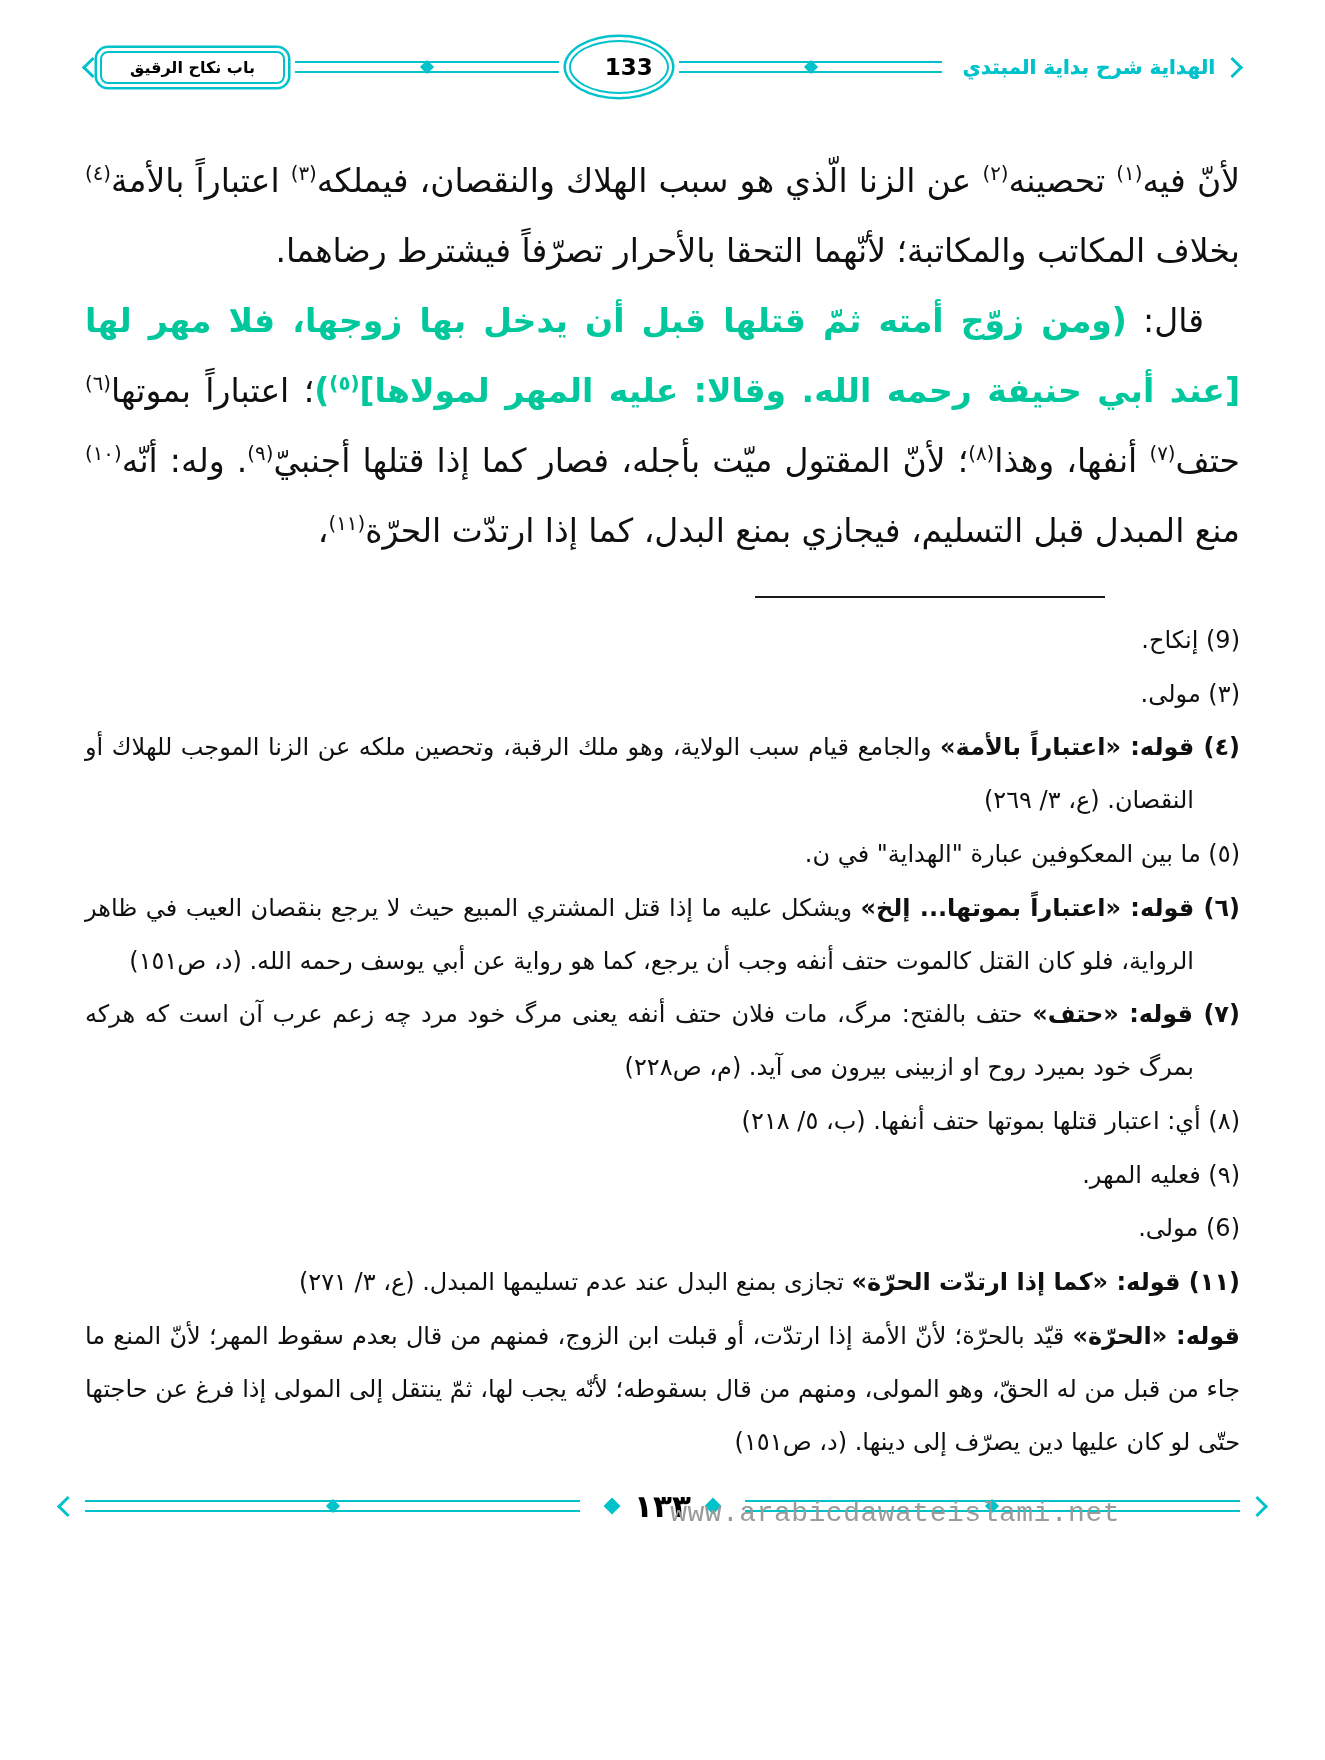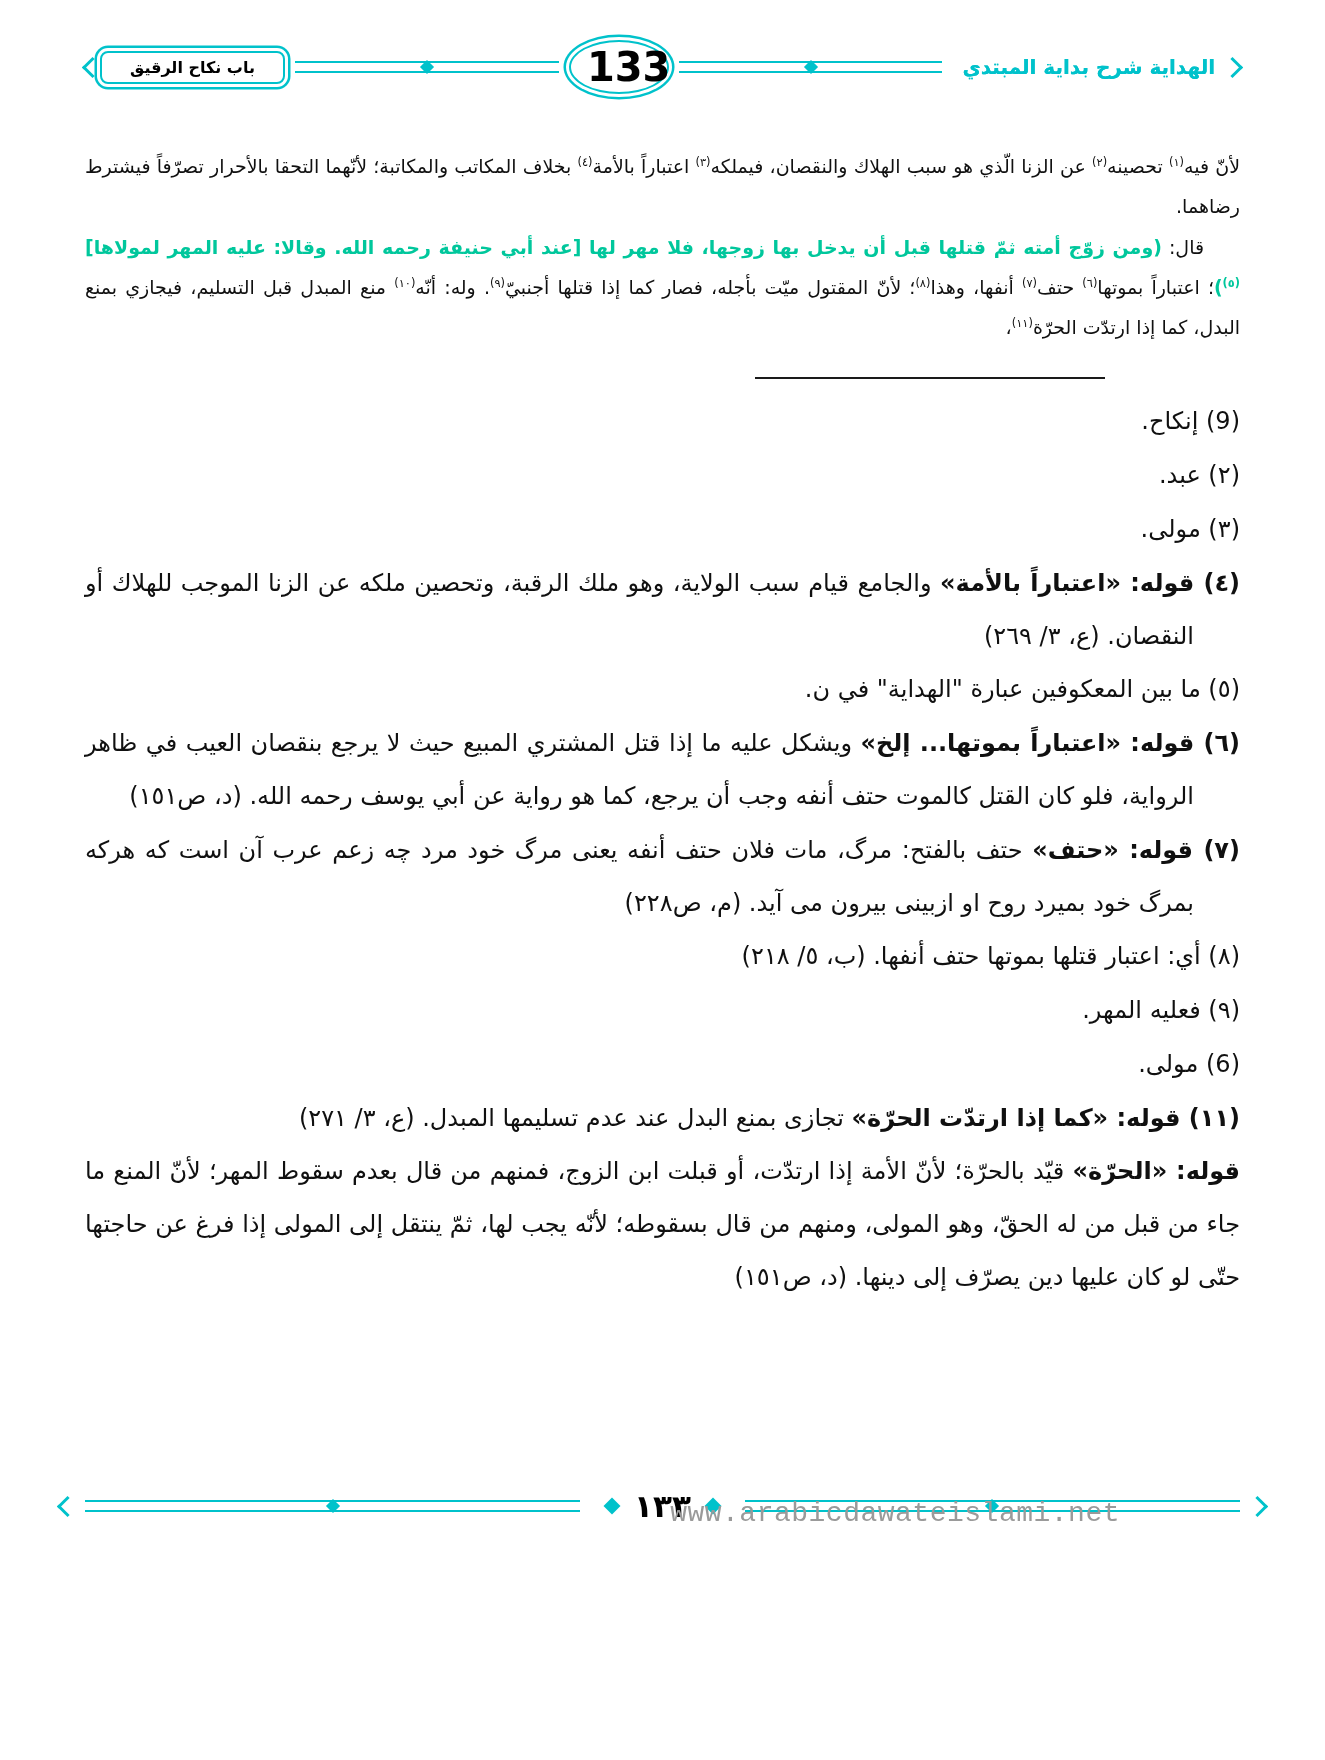--- a/index.html
+++ b/index.html
@@ -32,30 +32,30 @@
   .point-right{transform:rotate(-135deg);}
   .point-left{transform:rotate(45deg);}
   .hdr-title{
     flex:0 0 auto;color:var(--cyan);font-weight:bold;font-size:20px;line-height:1;
     padding:6px 10px;white-space:nowrap;text-shadow:0 0 .4px var(--cyan);
   }
   .hdr-oval{
     flex:0 0 auto;width:100px;height:54px;border:2.5px solid var(--cyan);border-radius:50%;
     box-shadow:0 0 0 3px #fff,0 0 0 5.5px var(--cyan);
     display:flex;align-items:center;justify-content:center;
-    font-size:40px;font-weight:bold;color:#000;direction:ltr;background:#fff;padding-left:20px;
+    font-size:23px;font-weight:bold;color:#000;direction:ltr;background:#fff;padding-left:20px;
   }
   .hdr-chapter{
     flex:0 0 auto;border:2.5px solid var(--cyan);border-radius:8px;
     box-shadow:0 0 0 3px #fff,0 0 0 5.5px var(--cyan);
     padding:5px 28px;font-size:16px;font-weight:bold;color:#000;background:#fff;white-space:nowrap;
   }
 
   
-  .body-text{margin-top:46px;font-size:19px;line-height:2.12;text-align:justify;}
+  .body-text{margin-top:46px;font-size:33px;line-height:2.12;text-align:justify;}
   .body-text p{margin:0;}
   .p-qala{text-indent:36px;}
   .seg-n{}
   .seg-b{font-weight:bold;}
   .seg-s{font-size:0.60em;vertical-align:super;line-height:0;}
   .seg-c{color:var(--teal);font-weight:bold;}
   .seg-cs{color:var(--teal);font-weight:bold;font-size:0.60em;vertical-align:super;line-height:0;}
 
   
   .fn-sep{
@@ -108,21 +108,20 @@
 
   <main class="body-text">
     <p class="p-first"><span class="seg-n">لأنّ فيه</span><span class="seg-s">(١)</span><span class="seg-n"> تحصينه</span><span class="seg-s">(٢)</span><span class="seg-n"> عن الزنا الّذي هو سبب الهلاك والنقصان، فيملكه</span><span class="seg-s">(٣)</span><span class="seg-n"> اعتباراً بالأمة</span><span class="seg-s">(٤)</span><span class="seg-n"> بخلاف المكاتب والمكاتبة؛ لأنّهما التحقا بالأحرار تصرّفاً فيشترط رضاهما.</span></p>
     <p class="p-qala"><span class="seg-n">قال: </span><span class="seg-c">(ومن زوّج أمته ثمّ قتلها قبل أن يدخل بها زوجها، فلا مهر لها [عند أبي حنيفة رحمه الله. وقالا: عليه المهر لمولاها]</span><span class="seg-cs">(٥)</span><span class="seg-c">)</span><span class="seg-n">؛ اعتباراً بموتها</span><span class="seg-s">(٦)</span><span class="seg-n"> حتف</span><span class="seg-s">(٧)</span><span class="seg-n"> أنفها، وهذا</span><span class="seg-s">(٨)</span><span class="seg-n">؛ لأنّ المقتول ميّت بأجله، فصار كما إذا قتلها أجنبيّ</span><span class="seg-s">(٩)</span><span class="seg-n">. وله: أنّه</span><span class="seg-s">(١٠)</span><span class="seg-n"> منع المبدل قبل التسليم، فيجازي بمنع البدل، كما إذا ارتدّت الحرّة</span><span class="seg-s">(١١)</span><span class="seg-n">،</span></p>
   </main>
 
   <div class="fn-sep"></div>
 
   <section class="footnotes">
     <div class="footnote fn-hang"><span class="seg-n">(9) إنكاح.</span></div>
-    <div class="footnote fn-hang"><span class="seg-n">(٢) عبد.</span></div>
     <div class="footnote fn-hang"><span class="seg-n">(٣) مولى.</span></div>
     <div class="footnote fn-hang"><span class="seg-b">(٤) قوله: «اعتباراً بالأمة»</span><span class="seg-n"> والجامع قيام سبب الولاية، وهو ملك الرقبة، وتحصين ملكه عن الزنا الموجب للهلاك أو النقصان. (ع، ٣/ ٢٦٩)</span></div>
     <div class="footnote fn-hang"><span class="seg-n">(٥) ما بين المعكوفين عبارة "الهداية" في ن.</span></div>
     <div class="footnote fn-hang"><span class="seg-b">(٦) قوله: «اعتباراً بموتها... إلخ»</span><span class="seg-n"> ويشكل عليه ما إذا قتل المشتري المبيع حيث لا يرجع بنقصان العيب في ظاهر الرواية، فلو كان القتل كالموت حتف أنفه وجب أن يرجع، كما هو رواية عن أبي يوسف رحمه الله. (د، ص١٥١)</span></div>
     <div class="footnote fn-hang"><span class="seg-b">(٧) قوله: «حتف»</span><span class="seg-n"> حتف بالفتح: مرگ، مات فلان حتف أنفه يعنى مرگ خود مرد چه زعم عرب آن است كه هركه بمرگ خود بميرد روح او ازبينى بيرون مى آيد. (م، ص٢٢٨)</span></div>
     <div class="footnote fn-hang"><span class="seg-n">(٨) أي: اعتبار قتلها بموتها حتف أنفها. (ب، ٥/ ٢١٨)</span></div>
     <div class="footnote fn-hang"><span class="seg-n">(٩) فعليه المهر.</span></div>
     <div class="footnote fn-hang"><span class="seg-n">(6) مولى.</span></div>
     <div class="footnote fn-hang"><span class="seg-b">(١١) قوله: «كما إذا ارتدّت الحرّة»</span><span class="seg-n"> تجازى بمنع البدل عند عدم تسليمها المبدل. (ع، ٣/ ٢٧١)</span></div>
     <div class="footnote fn-flush"><span class="seg-b">قوله: «الحرّة»</span><span class="seg-n"> قيّد بالحرّة؛ لأنّ الأمة إذا ارتدّت، أو قبلت ابن الزوج، فمنهم من قال بعدم سقوط المهر؛ لأنّ المنع ما جاء من قبل من له الحقّ، وهو المولى، ومنهم من قال بسقوطه؛ لأنّه يجب لها، ثمّ ينتقل إلى المولى إذا فرغ عن حاجتها حتّى لو كان عليها دين يصرّف إلى دينها. (د، ص١٥١)</span></div>

